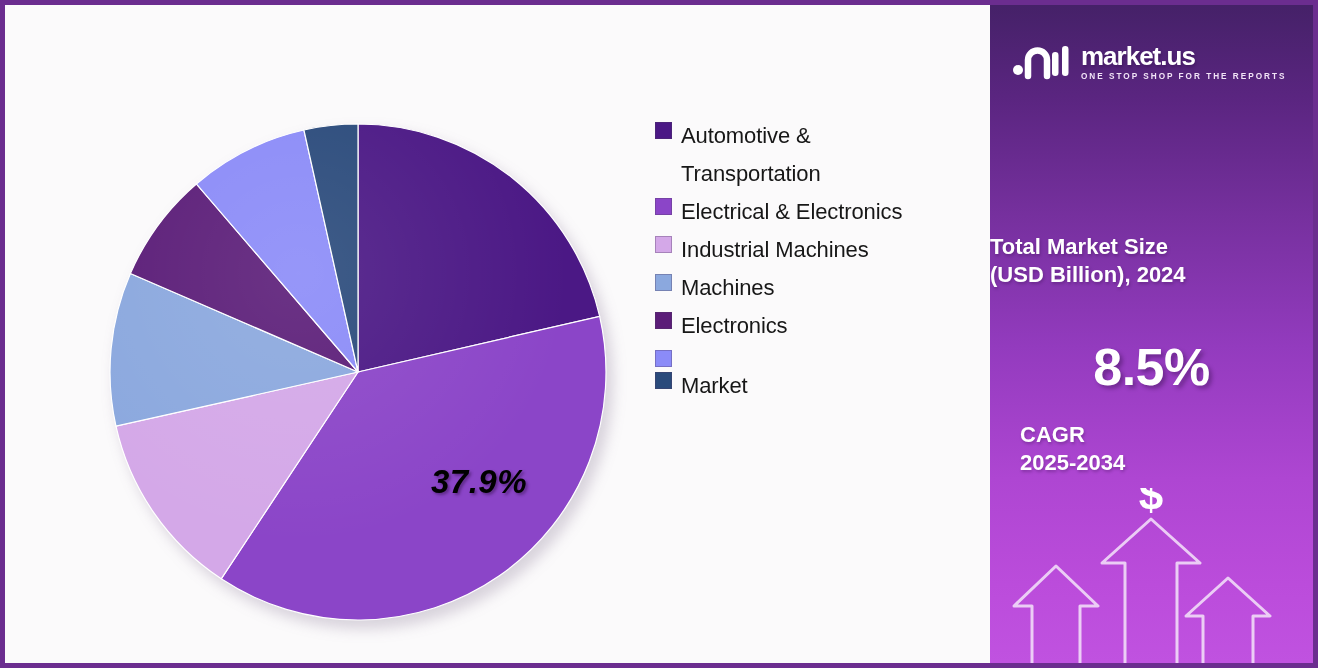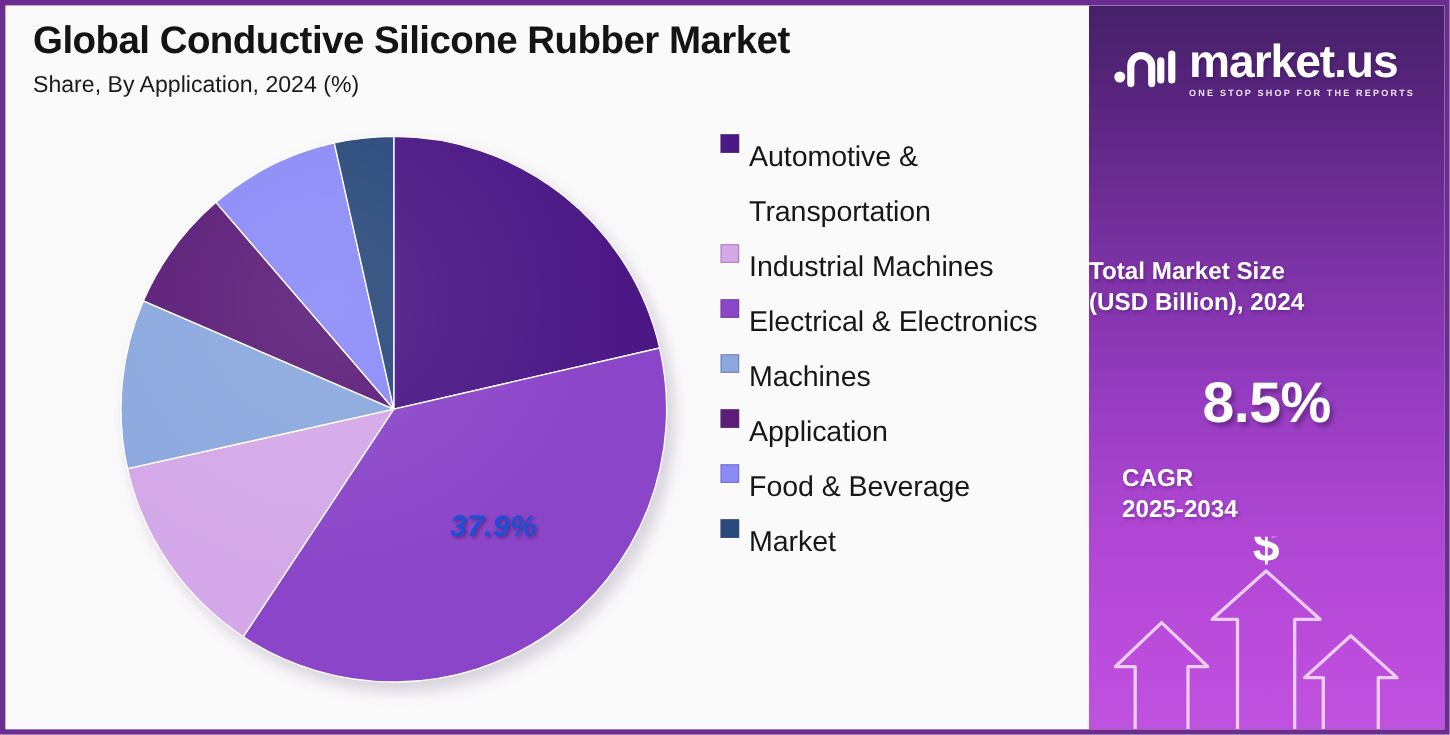--- a/index.html
+++ b/index.html
@@ -75,26 +75,26 @@
     position: absolute;
     left: 0; top: 0;
     width: 498px;
     height: 498px;
     border-radius: 50%;
   }
   #pie-svg { display: block; }
 
   #pie-label-379 {
     position: absolute;
-    left: 300px;
+    left: 322px;
     top: 340px;
-    font-size: 27px;
+    font-size: 33px;
     font-weight: 700;
     font-style: italic;
-    color: #1d4ed8;
+    color: #000000;
     text-shadow: 2px 2px 3px rgba(40,10,60,0.45);
     letter-spacing: 0.5px;
     white-space: nowrap;
   }
 
   
   #legend {
     position: absolute;
     left: 650px;
     top: 112px;
@@ -108,23 +108,23 @@
   .legend-swatch {
     width: 17px;
     height: 17px;
     flex: 0 0 17px;
     margin-top: 5px;
     margin-right: 9px;
     border: 1px solid rgba(80,60,100,0.35);
     box-sizing: border-box;
   }
   .legend-label {
-    font-size: 26px;
+    font-size: 22px;
     color: #171717;
-    line-height: 50px;
+    line-height: 38px;
     letter-spacing: -0.1px;
     white-space: pre-line;
   }
 
   
   #side-panel {
     position: absolute;
     right: 0; top: 0;
     width: 323px;
     height: 658px;
@@ -154,21 +154,21 @@
     height: 46px;
     flex: 0 0 60px;
     position: relative;
     margin-right: 9px;
   }
   #logo-text-wrap {
     position: relative;
     padding-top: 2px;
   }
   #logo-wordmark {
-    font-size: 42px;
+    font-size: 26px;
     font-weight: 700;
     color: #ffffff;
     letter-spacing: -1px;
     line-height: 1;
     text-shadow: 1px 2px 3px rgba(40,10,60,0.35);
   }
   #logo-tagline {
     font-size: 8.2px;
     font-weight: 700;
     color: #f2e4f7;
@@ -215,24 +215,20 @@
     height: 175px;
   }
 </style>
 </head>
 <body>
 
 <div id="frame">
 
   <div id="chart-panel">
 
-    <div id="title-block">
-      <div id="main-title">Global Conductive Silicone Rubber Market</div>
-      <div id="sub-title">Share, By Application, 2024 (%)</div>
-    </div>
 
     <div id="pie-wrap">
       <div id="pie-shadow"></div>
       <div id="pie">
         <svg id="pie-svg" width="498" height="498" viewBox="0 0 498 498">
           <defs>
             <radialGradient id="sheen" cx="38%" cy="30%" r="78%">
               <stop offset="0%" stop-color="#ffffff" stop-opacity="0.10"></stop>
               <stop offset="70%" stop-color="#ffffff" stop-opacity="0.0"></stop>
             </radialGradient>
@@ -252,38 +248,37 @@
       <div id="pie-label-379">37.9%</div>
     </div>
 
     <div id="legend">
         <div class="legend-item">
           <span class="legend-swatch" style="background: rgb(75, 24, 133);"></span>
           <span class="legend-label">Automotive &amp;
 Transportation</span>
         </div>
         <div class="legend-item">
+          <span class="legend-swatch" style="background: rgb(139, 69, 200);"></span>
+          <span class="legend-label">Electrical &amp; Electronics</span>
+        </div>
+        <div class="legend-item">
           <span class="legend-swatch" style="background: rgb(212, 168, 232);"></span>
           <span class="legend-label">Industrial Machines</span>
         </div>
         <div class="legend-item">
-          <span class="legend-swatch" style="background: rgb(139, 69, 200);"></span>
-          <span class="legend-label">Electrical &amp; Electronics</span>
-        </div>
-        <div class="legend-item">
           <span class="legend-swatch" style="background: rgb(139, 168, 222);"></span>
           <span class="legend-label">Machines</span>
         </div>
         <div class="legend-item">
           <span class="legend-swatch" style="background: rgb(91, 29, 120);"></span>
-          <span class="legend-label">Application</span>
+          <span class="legend-label">Electronics</span>
         </div>
         <div class="legend-item">
           <span class="legend-swatch" style="background: rgb(139, 139, 248);"></span>
-          <span class="legend-label">Food &amp; Beverage</span>
         </div>
         <div class="legend-item">
           <span class="legend-swatch" style="background: rgb(42, 74, 123);"></span>
           <span class="legend-label">Market</span>
         </div>
       </div>
 
   </div>
 
   <div id="side-panel">

